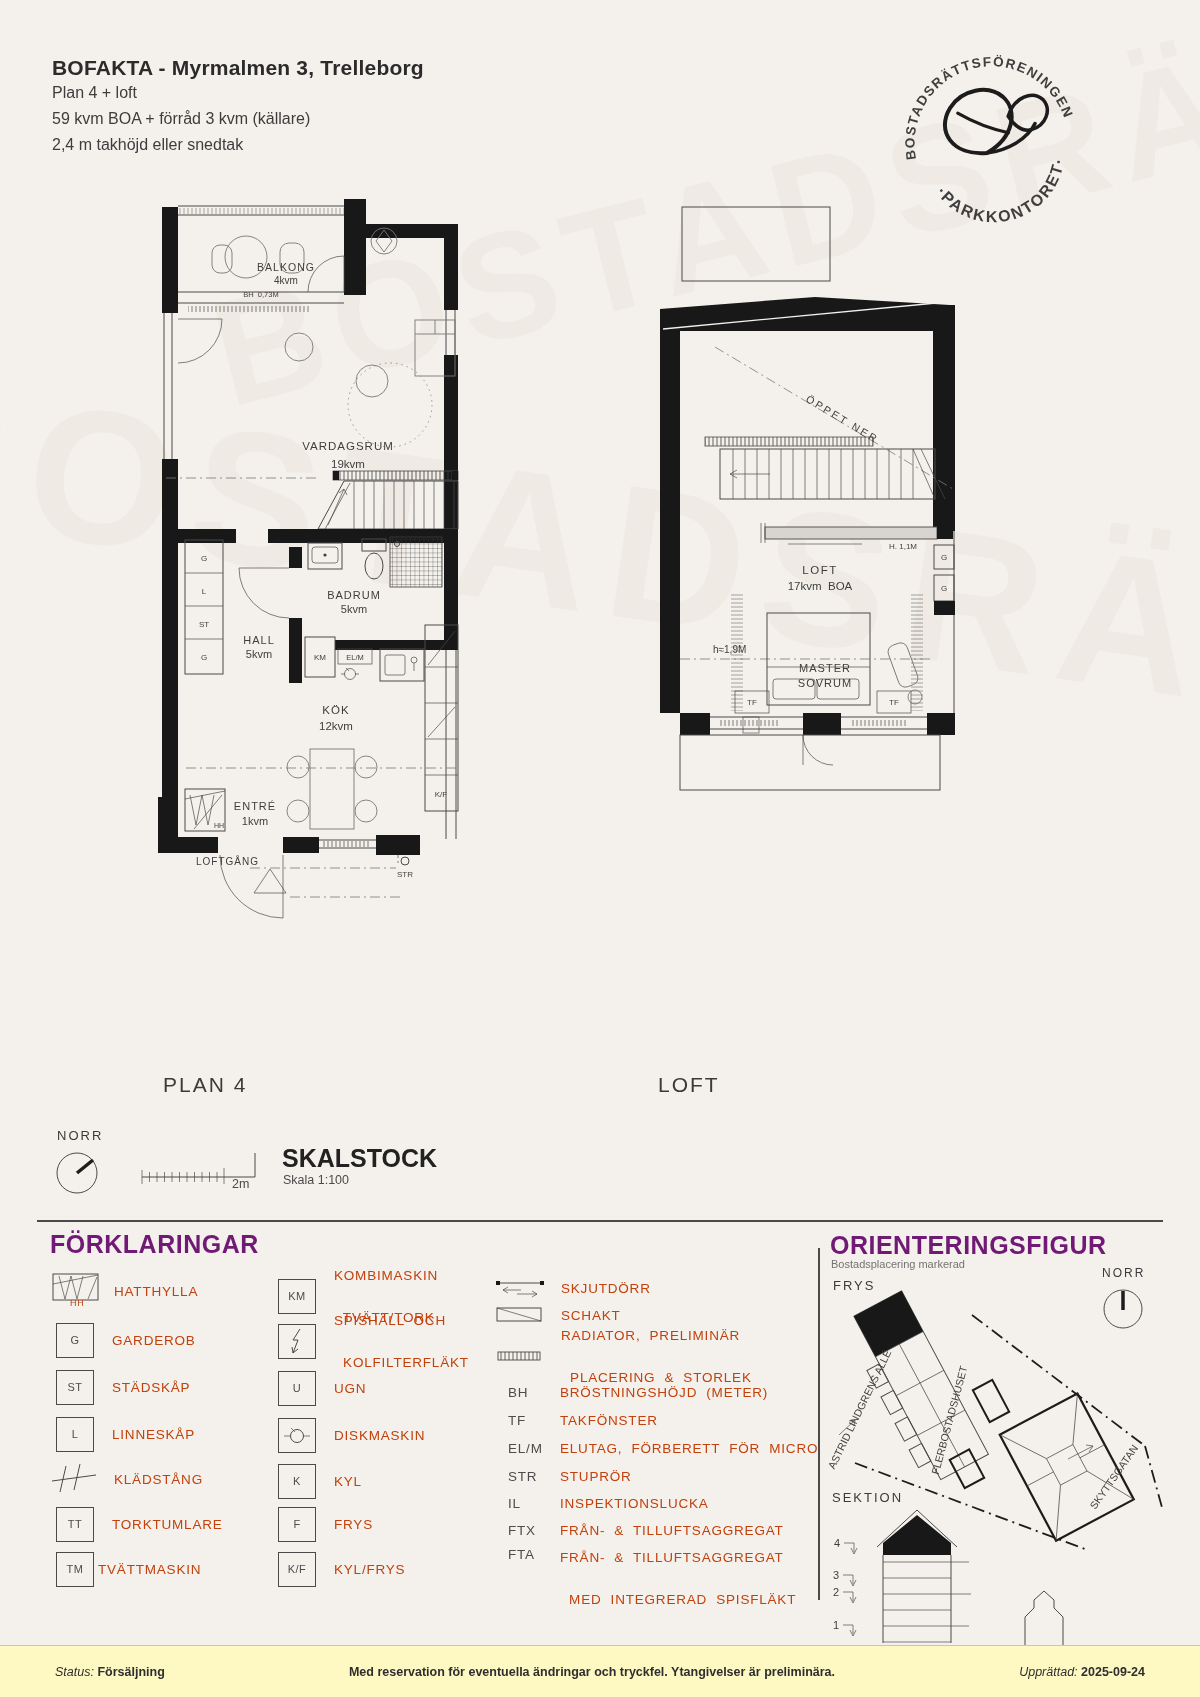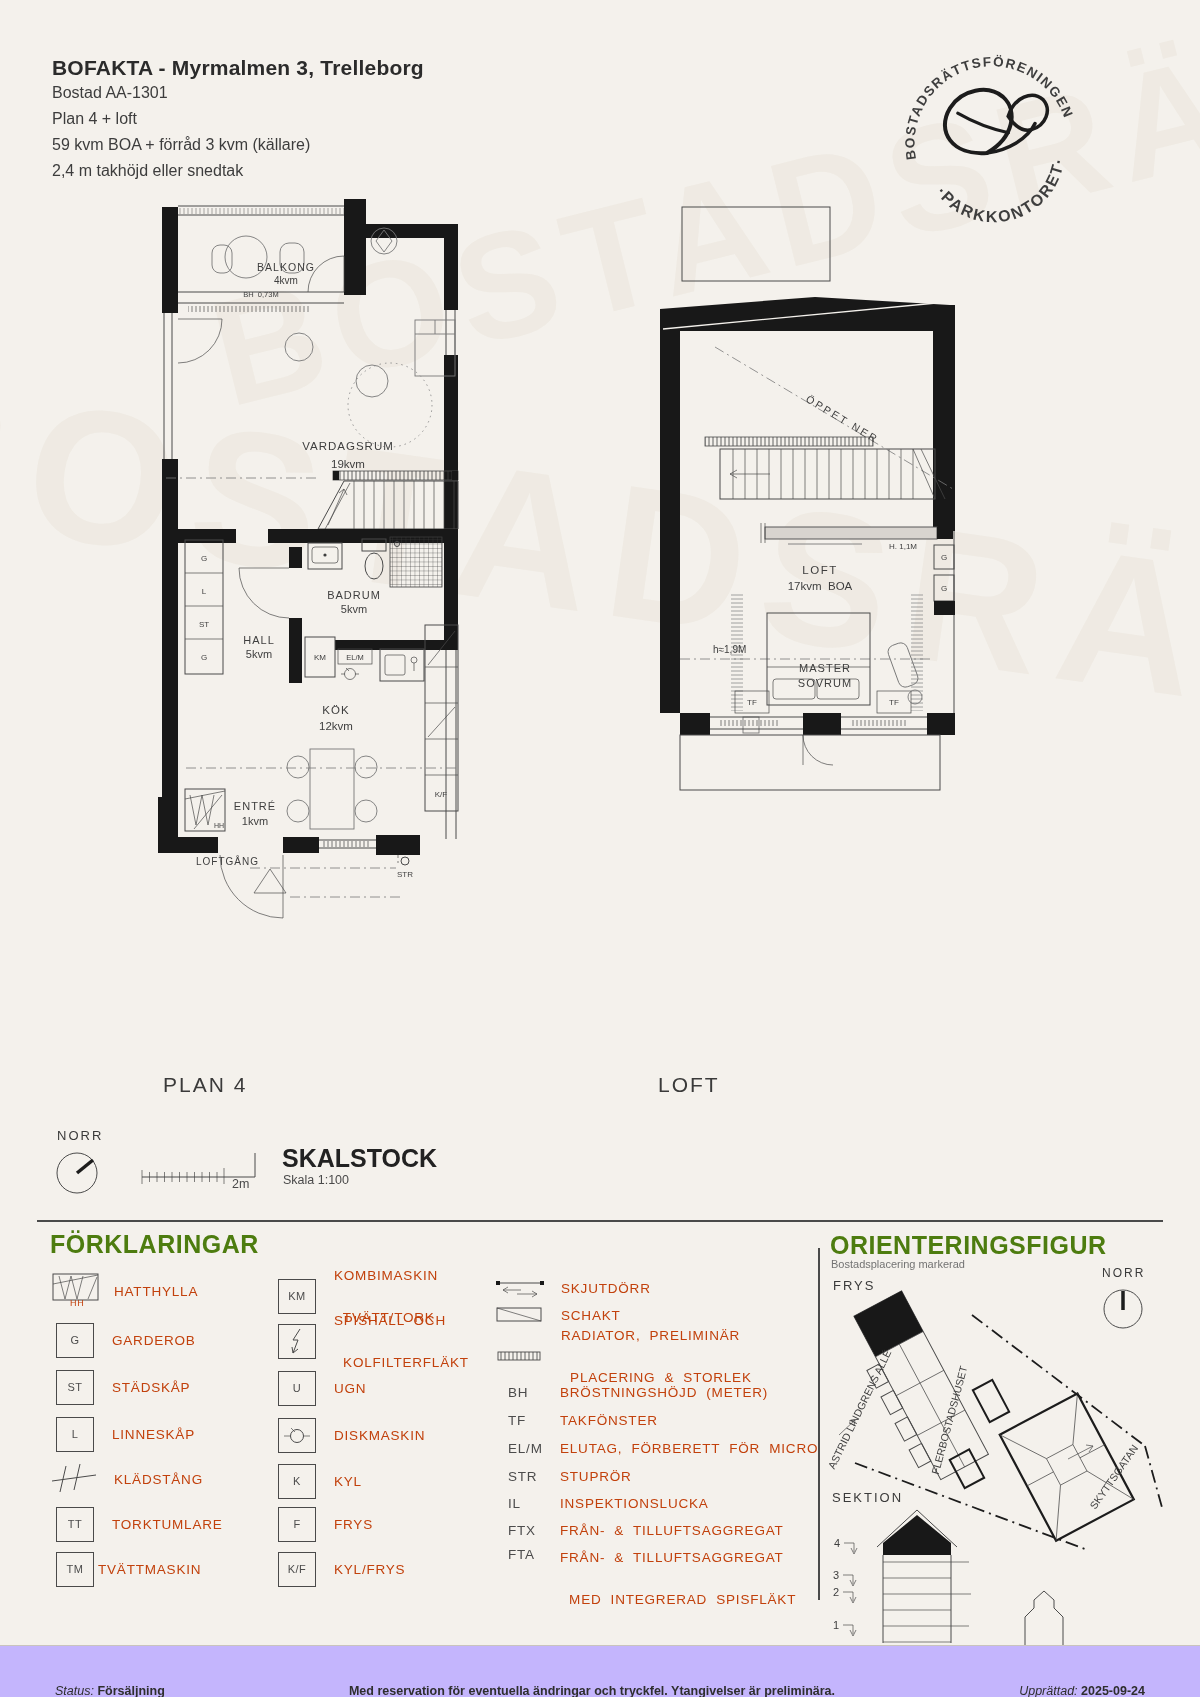--- a/index.html
+++ b/index.html
@@ -6,53 +6,52 @@
   body{width:1200px;height:1697px;position:relative;background:#f4f1ec;
        font-family:"Liberation Sans",sans-serif;color:#2e2e2e;overflow:hidden;}
   .abs{position:absolute;}
   .watermark{font-weight:bold;color:rgba(193,175,152,0.10);pointer-events:none;white-space:nowrap;}
   
   .title{font-size:21px;font-weight:bold;color:#2b2b2b;letter-spacing:.2px;}
   .hline{font-size:16px;color:#3d3d3d;line-height:26px;}
   
   .plancap{font-size:21px;letter-spacing:2px;color:#3a3a3a;}
   .tinylab{font-size:13px;letter-spacing:2px;color:#3a3a3a;}
-  .h2{font-size:25px;font-weight:bold;letter-spacing:.5px;color:#4d7c0f;}
+  .h2{font-size:25px;font-weight:bold;letter-spacing:.5px;color:#701a75;}
   .sub{font-size:11px;color:#737373;}
   .bigb{font-size:25px;font-weight:bold;color:#222;}
   .small{font-size:12.5px;color:#4a4a4a;}
   
   .lrow{position:absolute;display:flex;align-items:center;height:36px;}
   .symbox{width:36px;height:33px;border:1.3px solid #4a4a4a;display:flex;align-items:center;
           justify-content:center;font-size:11px;color:#4c4c4c;letter-spacing:.5px;flex:none;background:transparent;}
   .cad{font-size:13.5px;letter-spacing:.8px;color:#c2410c;white-space:pre;line-height:21px;}
   .abbr{width:52px;flex:none;font-size:13.5px;letter-spacing:.8px;color:#4c4c4c;}
   .divh{position:absolute;background:#4a4a4a;height:1.5px;}
   .divv{position:absolute;background:#4a4a4a;width:1.5px;}
   
   svg text{font-family:"Liberation Sans",sans-serif;fill:#3e3e3e;white-space:pre;}
   .w{fill:#181818;stroke:none;}
   .t{fill:none;stroke:#4a4a4a;stroke-width:1;}
   .tt{fill:none;stroke:#4a4a4a;stroke-width:0.7;}
   .f{fill:none;stroke:#787878;stroke-width:0.9;}
   .dd{fill:none;stroke:#7a7a7a;stroke-width:0.8;stroke-dasharray:10 4 2 4;}
   .dot{fill:none;stroke:#8a8a8a;stroke-width:0.9;stroke-dasharray:1.5 4;}
   
-  .footer{position:absolute;left:0;top:1645px;width:1200px;height:52px;background:#c4b5fd;
-          border-top:1px solid #c9c4bd;display:flex;align-items:flex-end;font-size:12.5px;color:#2e2e2e;}
+  .footer{position:absolute;left:0;top:1645px;width:1200px;height:52px;background:#fef9c3;
+          border-top:1px solid #c9c4bd;display:flex;align-items:center;font-size:12.5px;color:#2e2e2e;}
 </style>
 </head>
 <body>
 
 <div class="abs watermark" style="top:-30px;left:180px;font-size:150px;transform:rotate(-14deg);letter-spacing:12px;">BOSTADSRÄTTSFÖRENINGEN</div>
 <div class="abs watermark" style="top:560px;left:-140px;font-size:190px;transform:rotate(8deg);letter-spacing:18px;">BOSTADSRÄTTSFÖRENINGEN</div>
 
 <div class="abs" style="left:52px;top:56px;">
   <div class="title">BOFAKTA - Myrmalmen 3, Trelleborg</div>
-  <div class="hline">Bostad AA-1301</div>
   <div class="hline">Plan 4 + loft</div>
   <div class="hline">59 kvm BOA + förråd 3 kvm (källare)</div>
   <div class="hline">2,4 m takhöjd eller snedtak</div>
 </div>
 
 <svg class="abs" style="left:882px;top:26px;" width="210" height="200" viewBox="0 0 210 200">
   <defs>
     <path id="arcT" d="M 28 118 A 77 77 0 1 1 182 118"></path>
     <path id="arcB" d="M 34 126 A 71 71 0 0 0 176 126"></path>
     <pattern id="gridP" width="4.5" height="4.5" patternUnits="userSpaceOnUse">

